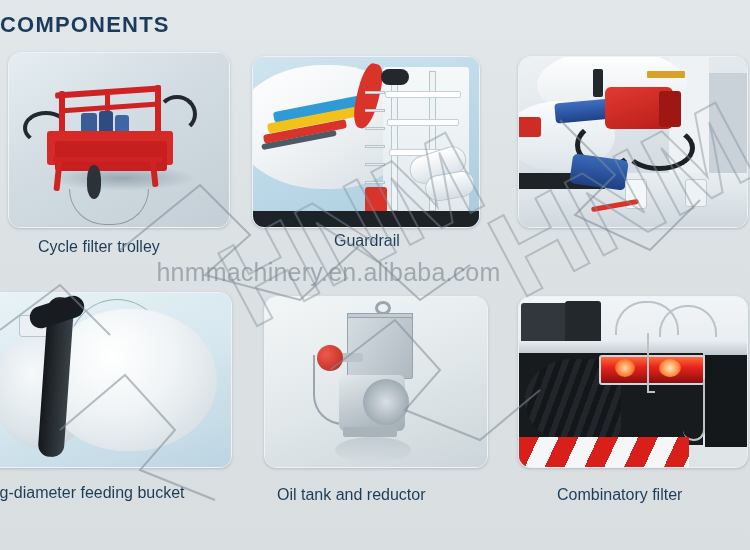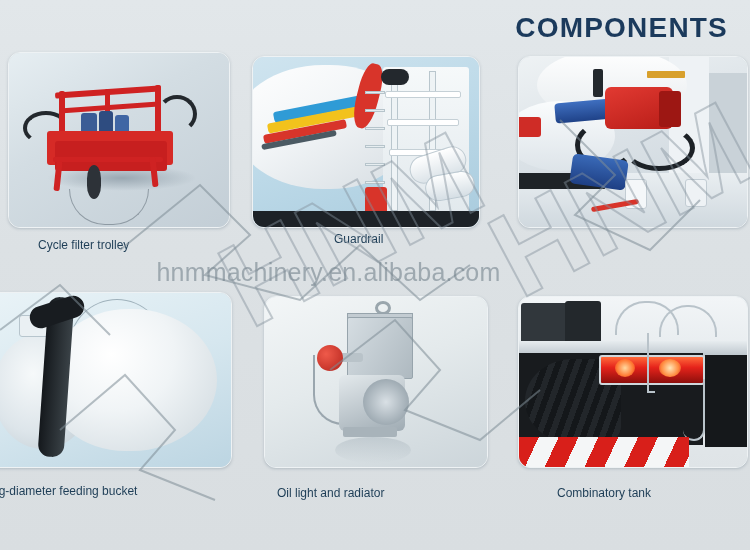--- a/index.html
+++ b/index.html
@@ -12,39 +12,39 @@
   #page {
     position:relative;
     width:750px; height:550px;
     background:linear-gradient(180deg,#e2e7ea 0%, #dcE1E4 45%, #d9dee1 100%);
     background-color:#dfe4e7;
   }
 
   
   #title {
     position:absolute; top:12px; left:0; width:728px;
-    text-align:right;
-    font-size:28px;
+    text-align:left;
+    font-size:22px;
     font-weight:bold;
     letter-spacing:1.2px;
     color:#1b3a5c;
   }
 
   
   .panel {
     position:absolute;
     border-radius:12px;
     overflow:hidden;
     border:1px solid #eef2f4;
     box-shadow:0 1px 3px rgba(90,110,125,.30);
     background:#cfd9de;
   }
   .caption {
     position:absolute;
-    font-size:12px;
+    font-size:16px;
     color:#1d3d56;
     white-space:nowrap;
   }
 
   
   .p1 { left:8px;   top:52px;  width:222px; height:176px; }
   .p2 { left:252px; top:56px;  width:228px; height:172px; }
   .p3 { left:518px; top:56px;  width:230px; height:172px; }
   .p4 { left:-12px; top:292px; width:244px; height:176px; }
   .p5 { left:264px; top:296px; width:224px; height:172px; }
@@ -366,41 +366,41 @@
       <div class="obj tank-lid"></div>
       <div class="obj tank"></div>
       <div class="obj radiator"></div>
       <div class="obj rad-fan"></div>
       <div class="obj valve-stem"></div>
       <div class="obj redvalve"></div>
       <div class="obj t-feet"></div>
       <div class="obj t-reflect"></div>
     </div>
   </div>
-  <div class="caption c5">Oil light and radiator</div>
+  <div class="caption c5">Oil tank and reductor</div>
 
   <div class="panel p6">
     <div class="scene">
       <div class="obj bracket"></div>
       <div class="obj bracket2"></div>
       <div class="obj wirehook wh1"></div>
       <div class="obj wirehook wh2"></div>
       <div class="obj chassis"></div>
       <div class="obj mudflap"></div>
       <div class="obj tire"></div>
       <div class="obj blackR"></div>
       <div class="obj tail"></div>
       <div class="obj tail-glow"></div>
       <div class="obj tail-glow2"></div>
       <div class="obj wirehook wh3"></div>
       <div class="obj wirehook wh4"></div>
       <div class="obj hazard"></div>
     </div>
   </div>
-  <div class="caption c6">Combinatory tank</div>
+  <div class="caption c6">Combinatory filter</div>
 
   <div id="wm-mark">
     <svg viewBox="0 0 750 550" xmlns="http://www.w3.org/2000/svg">
       <text class="wm-big" x="250" y="330" transform="rotate(-28 250 330)">HNM</text>
       <text class="wm-big" x="520" y="300" transform="rotate(-28 520 300)">HNM</text>
       <path class="wm-stroke" d="M120 250 L200 185 L250 235 L205 275 L300 300 L360 245 L420 300 L470 265"></path>
       <path class="wm-stroke" d="M560 120 L615 175 L575 215 L650 250 L700 200"></path>
       <path class="wm-stroke" d="M60 430 L125 375 L175 430 L140 470 L215 500"></path>
       <path class="wm-stroke" d="M330 370 L395 320 L440 370 L405 410 L480 440 L540 390"></path>
       <path class="wm-stroke" d="M0 330 L60 285 L110 335"></path>

